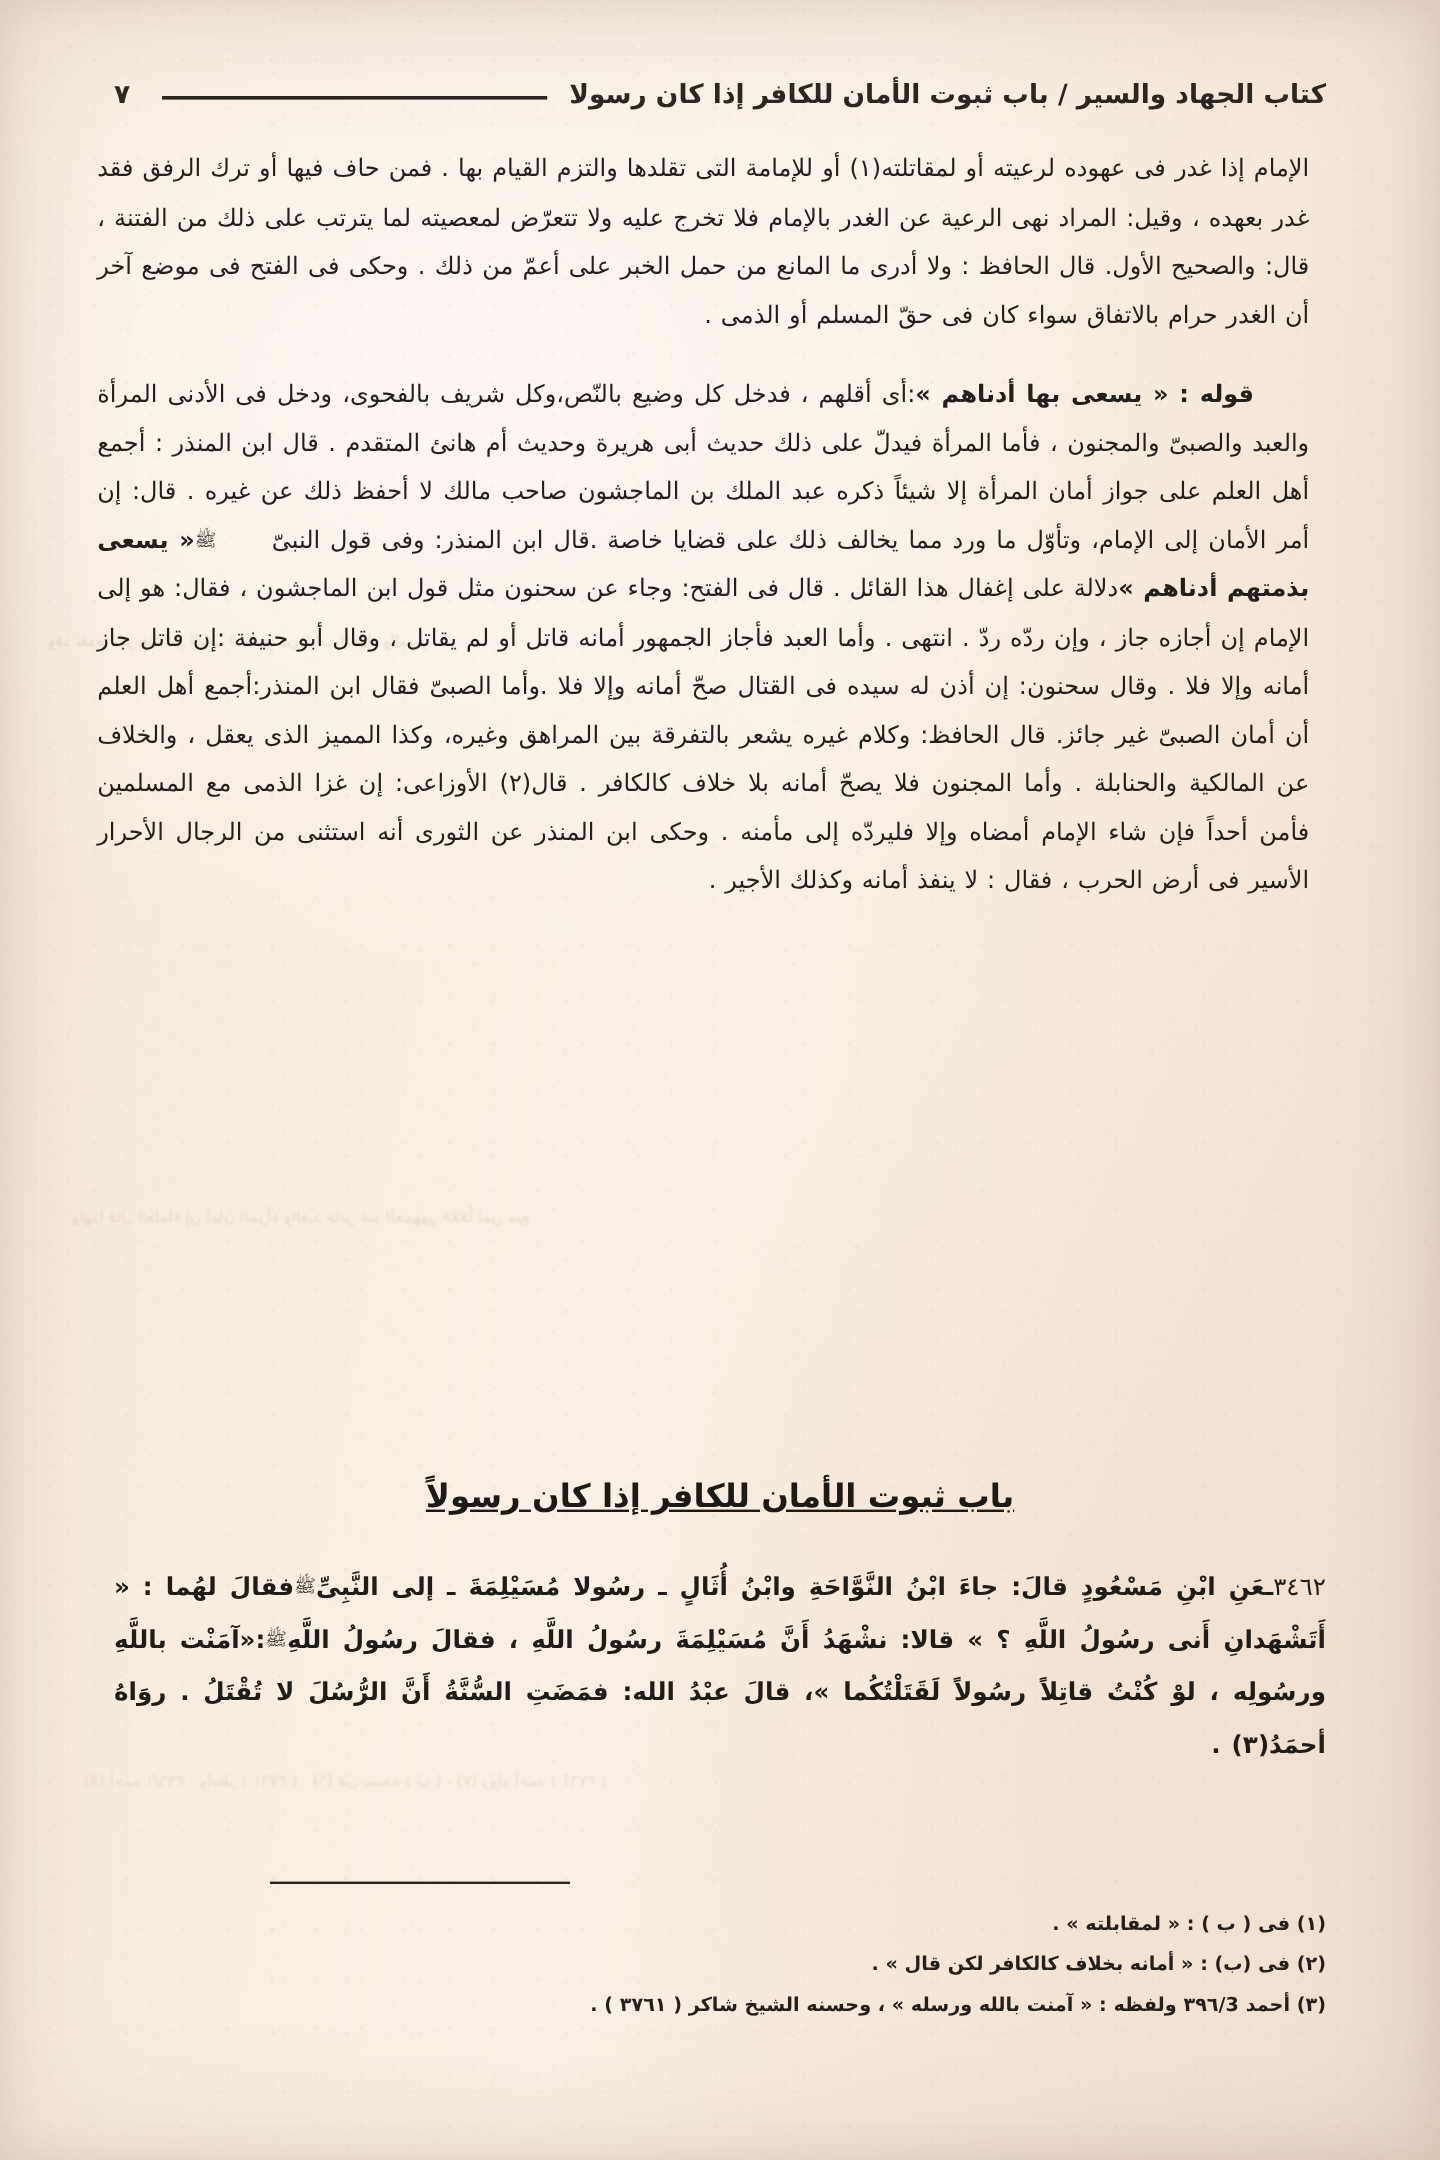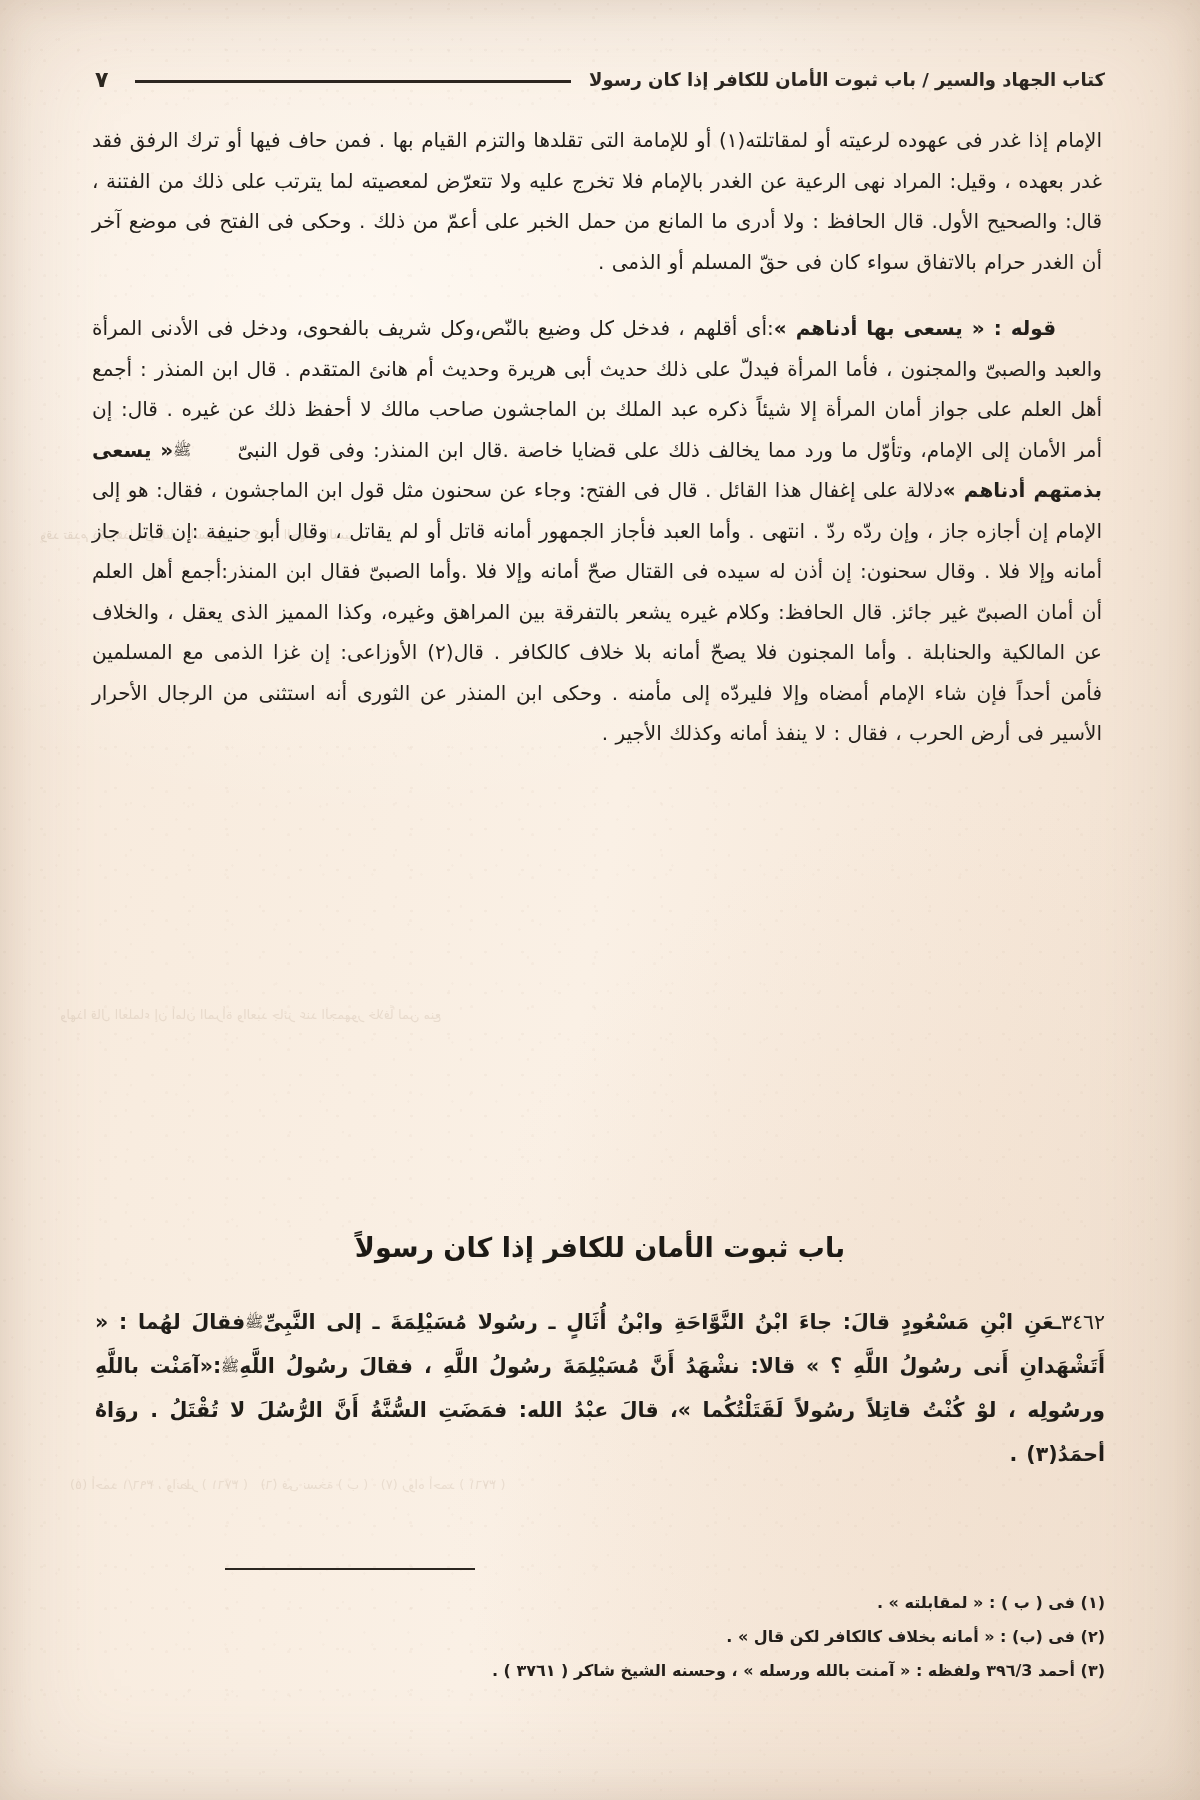--- a/index.html
+++ b/index.html
@@ -67,21 +67,21 @@
     position: absolute;
     top: 58px; right: 95px; left: 95px;
     height: 42px;
     display: flex;
     flex-direction: row;
     align-items: center;
     gap: 0;
   }
   #header-title {
     font-family: "DejaVu Sans", sans-serif;
-    font-size: 18px;
+    font-size: 22px;
     font-weight: 700;
     color: #2b2620;
     white-space: nowrap;
     letter-spacing: -.2px;
   }
   #header-rule {
     flex: 1 1 auto;
     height: 0;
     border-top: 3.5px solid #2b2620;
     margin: 4px 18px 0 16px;
@@ -93,21 +93,21 @@
     font-weight: 700;
     color: #2b2620;
     min-width: 24px;
     text-align: left;
   }
 
   
   #text-column {
     position: absolute;
     top: 120px;
-    right: 98px;
+    right: 109px;
     left: 95px;
     width: 1010px;
     box-sizing: border-box;
   }
 
   .para {
     font-family: "DejaVu Sans", sans-serif;
     font-size: 20px;
     line-height: 40.5px;
     color: #231f1a;
@@ -126,20 +126,21 @@
   #chapter-heading {
     position: absolute;
     top: 1232px;
     right: 95px; left: 95px;
     text-align: center;
     font-family: "DejaVu Sans", sans-serif;
     font-size: 27px;
     font-weight: 700;
     color: #1d1a15;
     letter-spacing: -.3px;
+    text-decoration: underline;
   }
 
   
   #hadith-block {
     position: absolute;
     top: 1300px;
     right: 95px; left: 95px;
     font-family: "DejaVu Sans", sans-serif;
     font-size: 20.5px;
     font-weight: 700;

